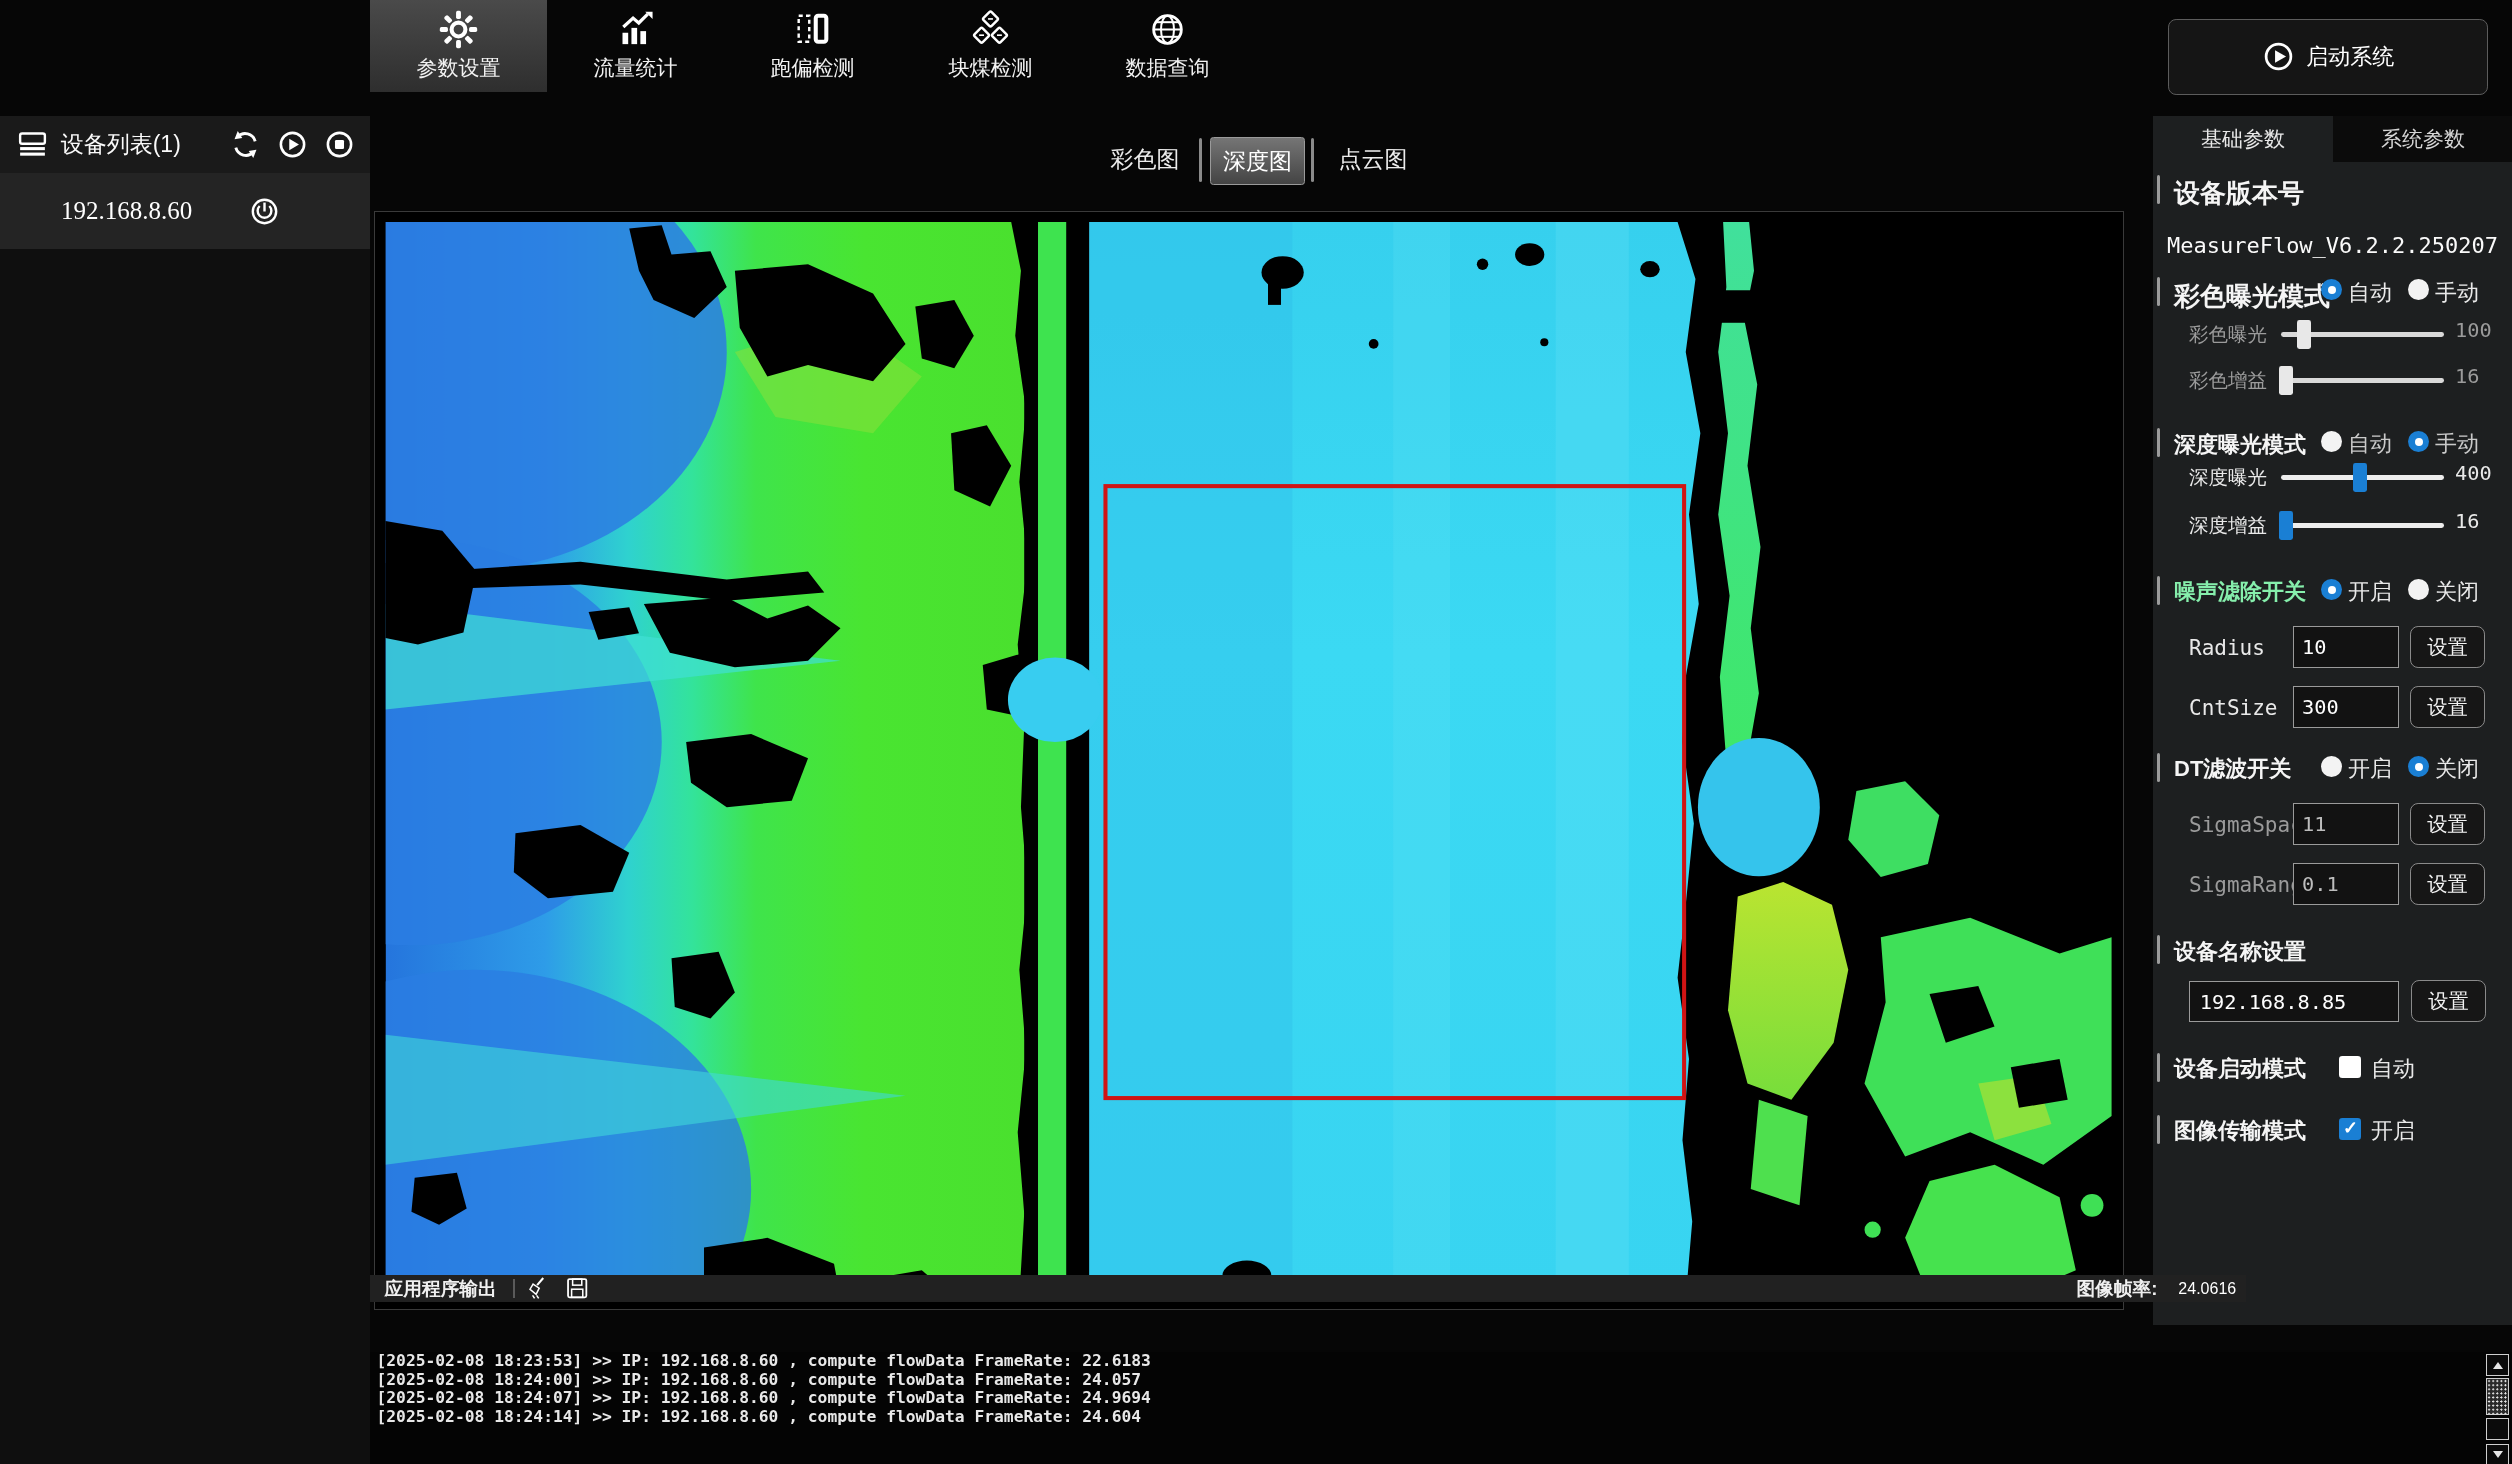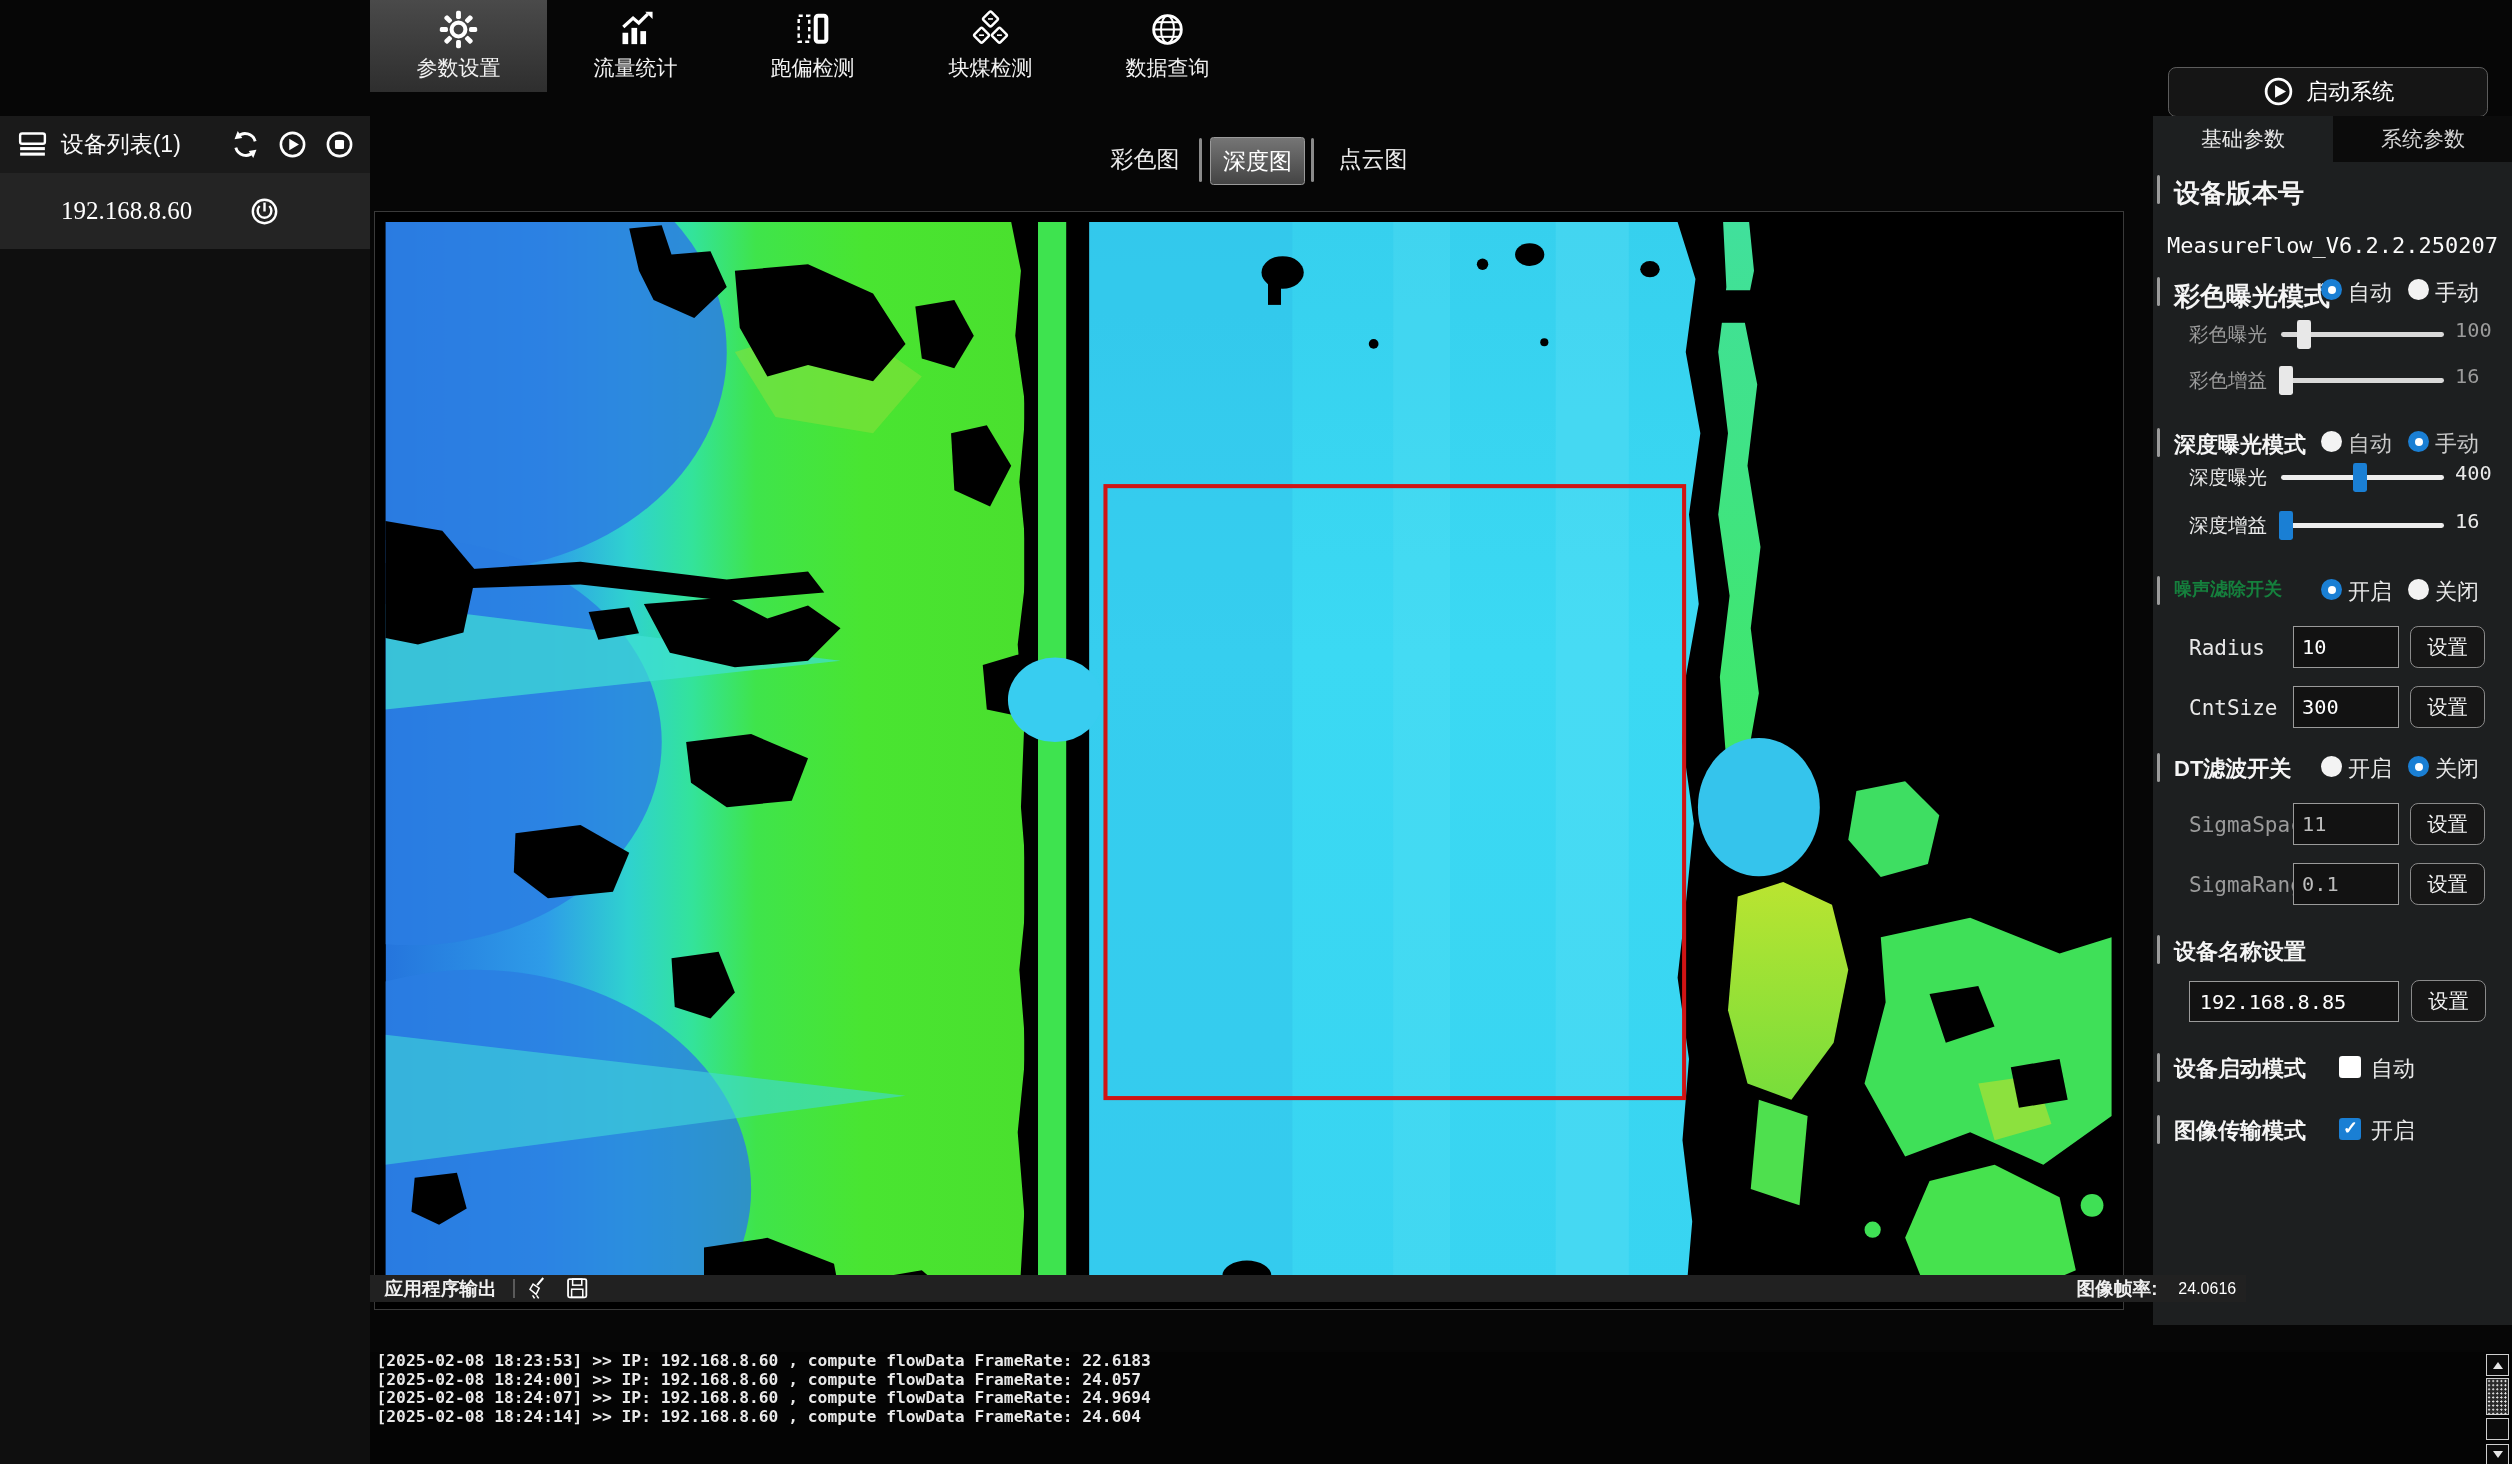--- a/index.html
+++ b/index.html
@@ -4,23 +4,23 @@
 <style>
   html,body{margin:0;padding:0;background:#060606;width:2512px;height:1464px;overflow:hidden;
     font-family:"Liberation Sans",sans-serif;color:#eee;-webkit-font-smoothing:antialiased;}
   .abs{position:absolute;}
   
   .tool-item{position:absolute;top:0;height:92px;width:177px;display:flex;flex-direction:column;
     align-items:center;justify-content:center;gap:4.9px;cursor:pointer;}
   .tool-item.sel{background:linear-gradient(#4a4a4a,#2e2e2e);}
   .tool-item .lbl{font-size:21px;color:#f2f2f2;}
   .icon-svg{display:block;}
-  .start-btn{position:absolute;left:2168px;top:18.7px;width:320px;height:50px;background:#151515;
+  .start-btn{position:absolute;left:2168px;top:18.7px;width:320px;height:76px;background:#151515;
     border:0.8px solid #5c5c5c;border-radius:8.1px;display:flex;align-items:center;justify-content:center;
-    gap:11.4px;color:#fff;font-size:22px;cursor:pointer;margin-top:48px;}
+    gap:11.4px;color:#fff;font-size:22px;cursor:pointer;}
   
   .sidebar-col{position:absolute;left:0;top:116px;width:370px;height:1348px;background:#0f0f0f;}
   .side-head{position:absolute;left:0;top:116px;width:370px;height:57px;background:#1a1a1a;
     display:flex;align-items:center;}
   .side-head .t{font-size:23px;color:#fafafa;margin-left:11.4px;flex:0 0 auto;}
   .side-icons{margin-left:auto;margin-right:14.6px;display:flex;gap:16.3px;}
   .dev-row{position:absolute;left:0;top:173px;width:370px;height:76px;background:#242424;
     display:flex;align-items:center;cursor:pointer;}
   .dev-row .ip{font-family:"Liberation Serif",serif;font-size:25px;color:#fff;margin-left:61px;}
   .dev-row .pwr{margin-left:auto;margin-right:89px;}
@@ -351,21 +351,21 @@
 </div>
 <div class="slider-row" style="top:512px">
   <span class="srow-lbl lite">深度增益</span>
   <span class="track">
       <span class="handle blue" style="left:-2.4px"></span>
     </span>
   <span class="sval lite">16</span>
 </div>
 
 <div class="abs" style="left:2157px;top:576px;width:3.3px;height:29px;background:#9c9c9c;border-radius:1.6px"></div>
-<div class="abs" style="left:2174px;top:577px;font-size:18px;font-weight:bold;color:#15803d">噪声滤除开关</div>
+<div class="abs" style="left:2174px;top:577px;font-size:22px;font-weight:bold;color:#86efac">噪声滤除开关</div>
 <span class="radio sel abs" style="left:2321px;top:579px"></span>
 <span class="opt-lbl abs" style="left:2348px;top:577px">开启</span>
 <span class="radio abs" style="left:2408px;top:579px"></span>
 <span class="opt-lbl abs" style="left:2435px;top:577px">关闭</span>
 
 <div class="frow" style="top:626px">
   <span class="flbl lite">Radius</span>
   <input class="num-input" value="10" style="">
   <button class="set-btn">设置</button>
 </div>

